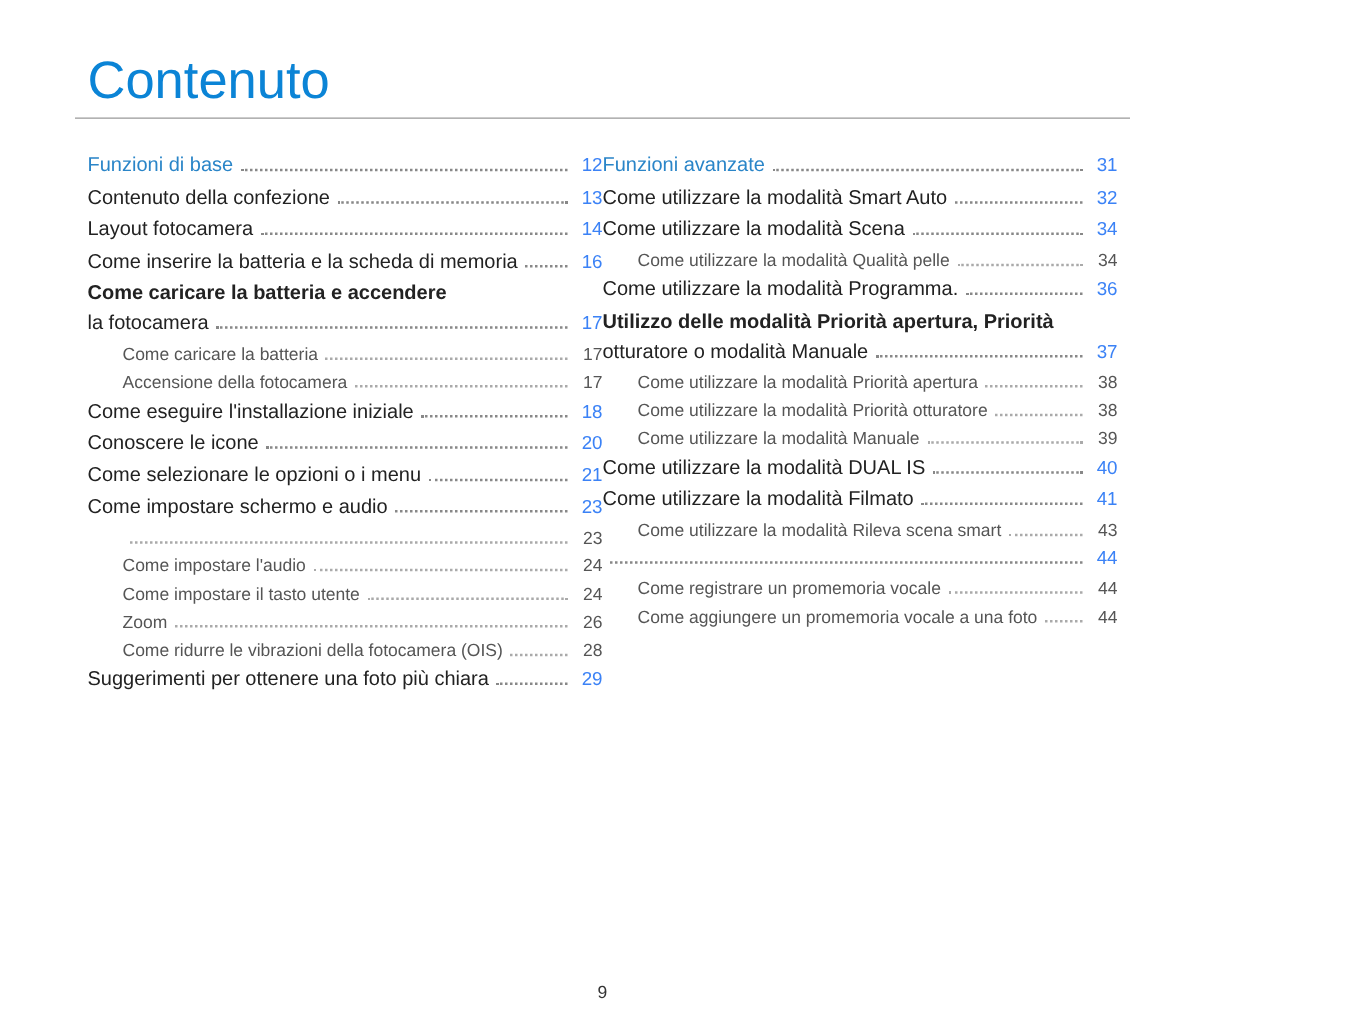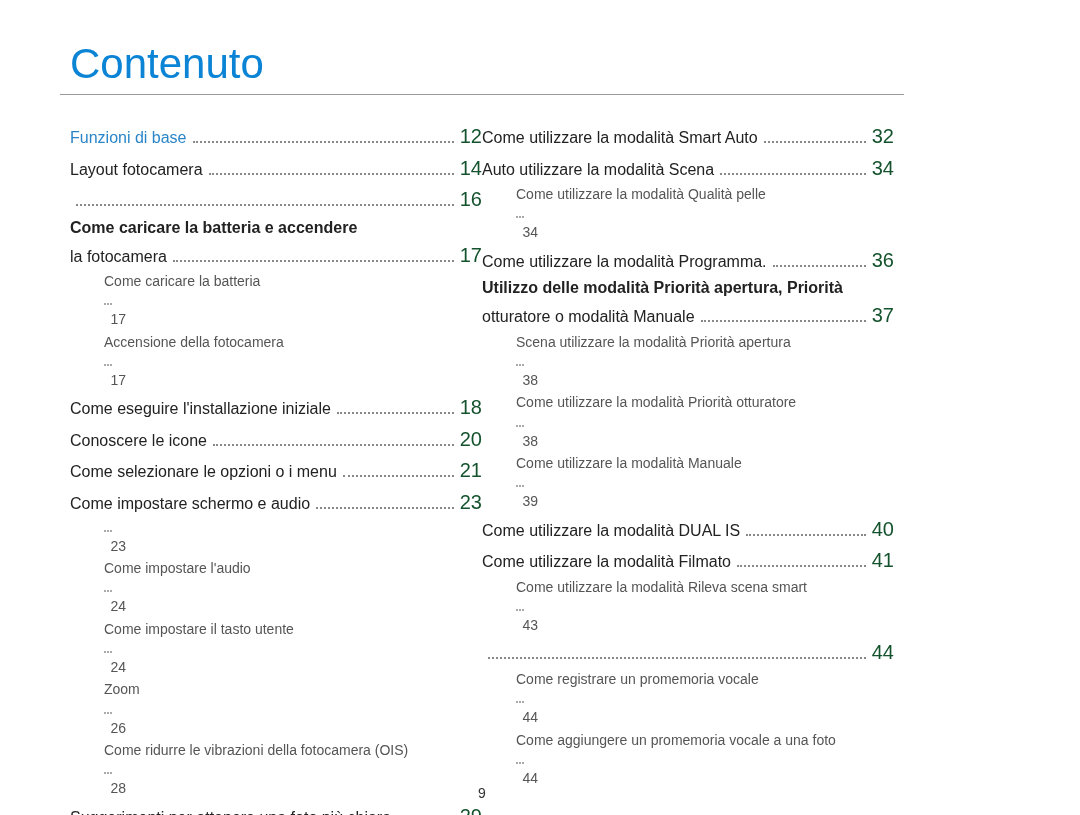--- a/index.html
+++ b/index.html
@@ -69,28 +69,27 @@
     border-bottom: 2px dotted #888;
     margin: 0 6px 4px 6px;
     min-width: 8px;
     height: 0.7em;
   }
   .sub .leader {
     border-bottom: 2px dotted #aaa;
   }
   .page-no {
     flex: 0 0 auto;
-    font-size: 20px;
-    color: #14532d;
+    font-size: 15px;
+    color: #3b82f6;
     min-width: 22px;
     text-align: right;
   }
   .indent {
     padding-left: 28px;
-    flex-direction: column;
   }
   .sub.indent {
     padding-left: 28px;
   }
   .multi-line-label {
     display: block;
     font-size: 16px;
     color: #222;
     line-height: 1.5;
     font-weight: bold;
@@ -115,25 +114,31 @@
 
   <div class="columns">
     <div class="column" id="col-left">
         <div class="toc-list">
           <div class="toc-row">
             <span class="label section">Funzioni di base</span>
             <span class="leader"></span>
             <span class="page-no">12</span>
           </div>
           <div class="toc-row">
+            <span class="label">Contenuto della confezione</span>
+            <span class="leader"></span>
+            <span class="page-no">13</span>
+          </div>
+          <div class="toc-row">
             <span class="label">Layout fotocamera</span>
             <span class="leader"></span>
             <span class="page-no">14</span>
           </div>
           <div class="toc-row">
+            <span class="label">Come inserire la batteria e la scheda di memoria</span>
             <span class="leader"></span>
             <span class="page-no">16</span>
           </div>
           <div class="multi-line-label">Come caricare la batteria e accendere</div>
           <div class="toc-row">
             <span class="label">la fotocamera</span>
             <span class="leader"></span>
             <span class="page-no">17</span>
           </div>
           <div class="toc-row sub indent">
@@ -193,47 +198,52 @@
           <div class="toc-row">
             <span class="label">Suggerimenti per ottenere una foto più chiara</span>
             <span class="leader"></span>
             <span class="page-no">29</span>
           </div>
         </div>
       </div>
     <div class="column" id="col-right">
         <div class="toc-list">
           <div class="toc-row">
+            <span class="label section">Funzioni avanzate</span>
+            <span class="leader"></span>
+            <span class="page-no">31</span>
+          </div>
+          <div class="toc-row">
             <span class="label">Come utilizzare la modalità Smart Auto</span>
             <span class="leader"></span>
             <span class="page-no">32</span>
           </div>
           <div class="toc-row">
-            <span class="label">Auto utilizzare la modalità Scena</span>
+            <span class="label">Come utilizzare la modalità Scena</span>
             <span class="leader"></span>
             <span class="page-no">34</span>
           </div>
           <div class="toc-row sub indent">
             <span class="label">Come utilizzare la modalità Qualità pelle</span>
             <span class="leader"></span>
             <span class="page-no">34</span>
           </div>
           <div class="toc-row">
             <span class="label">Come utilizzare la modalità Programma.</span>
             <span class="leader"></span>
             <span class="page-no">36</span>
           </div>
           <div class="multi-line-label">Utilizzo delle modalità Priorità apertura, Priorità</div>
           <div class="toc-row">
             <span class="label">otturatore o modalità Manuale</span>
             <span class="leader"></span>
             <span class="page-no">37</span>
           </div>
           <div class="toc-row sub indent">
-            <span class="label">Scena utilizzare la modalità Priorità apertura</span>
+            <span class="label">Come utilizzare la modalità Priorità apertura</span>
             <span class="leader"></span>
             <span class="page-no">38</span>
           </div>
           <div class="toc-row sub indent">
             <span class="label">Come utilizzare la modalità Priorità otturatore</span>
             <span class="leader"></span>
             <span class="page-no">38</span>
           </div>
           <div class="toc-row sub indent">
             <span class="label">Come utilizzare la modalità Manuale</span>

